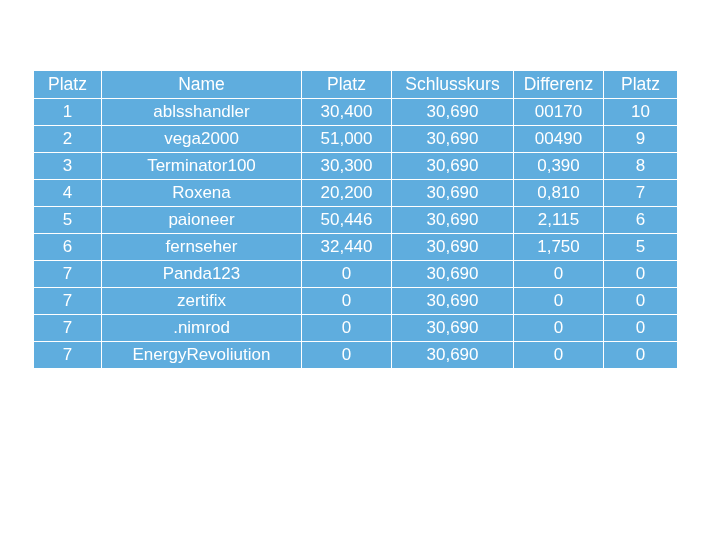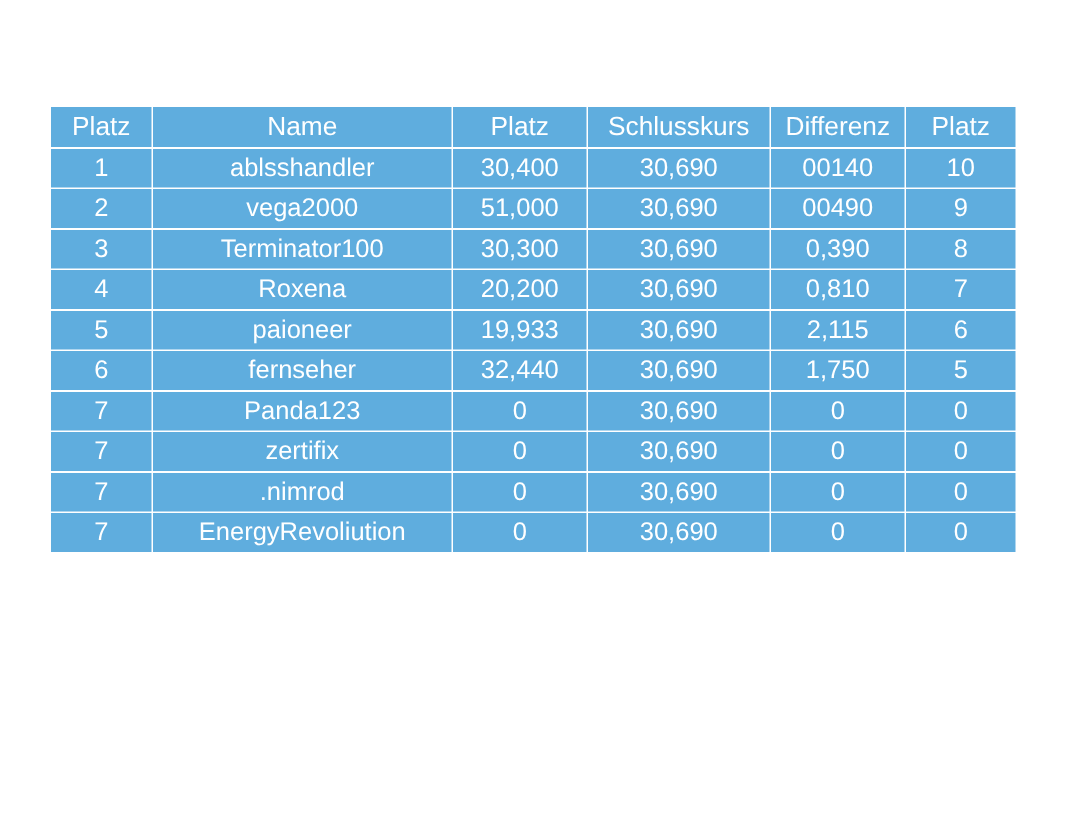--- a/index.html
+++ b/index.html
@@ -80,21 +80,21 @@
           <th>Differenz</th>
           <th>Platz</th>
         </tr>
       </thead>
       <tbody>
         <tr>
           <td>1</td>
           <td>ablsshandler</td>
           <td>30,400</td>
           <td>30,690</td>
-          <td>00140</td>
+          <td>00170</td>
           <td>10</td>
         </tr>
         <tr>
           <td>2</td>
           <td>vega2000</td>
           <td>51,000</td>
           <td>30,690</td>
           <td>00490</td>
           <td>9</td>
         </tr>
@@ -110,21 +110,21 @@
           <td>4</td>
           <td>Roxena</td>
           <td>20,200</td>
           <td>30,690</td>
           <td>0,810</td>
           <td>7</td>
         </tr>
         <tr>
           <td>5</td>
           <td>paioneer</td>
-          <td>19,933</td>
+          <td>50,446</td>
           <td>30,690</td>
           <td>2,115</td>
           <td>6</td>
         </tr>
         <tr>
           <td>6</td>
           <td>fernseher</td>
           <td>32,440</td>
           <td>30,690</td>
           <td>1,750</td>

